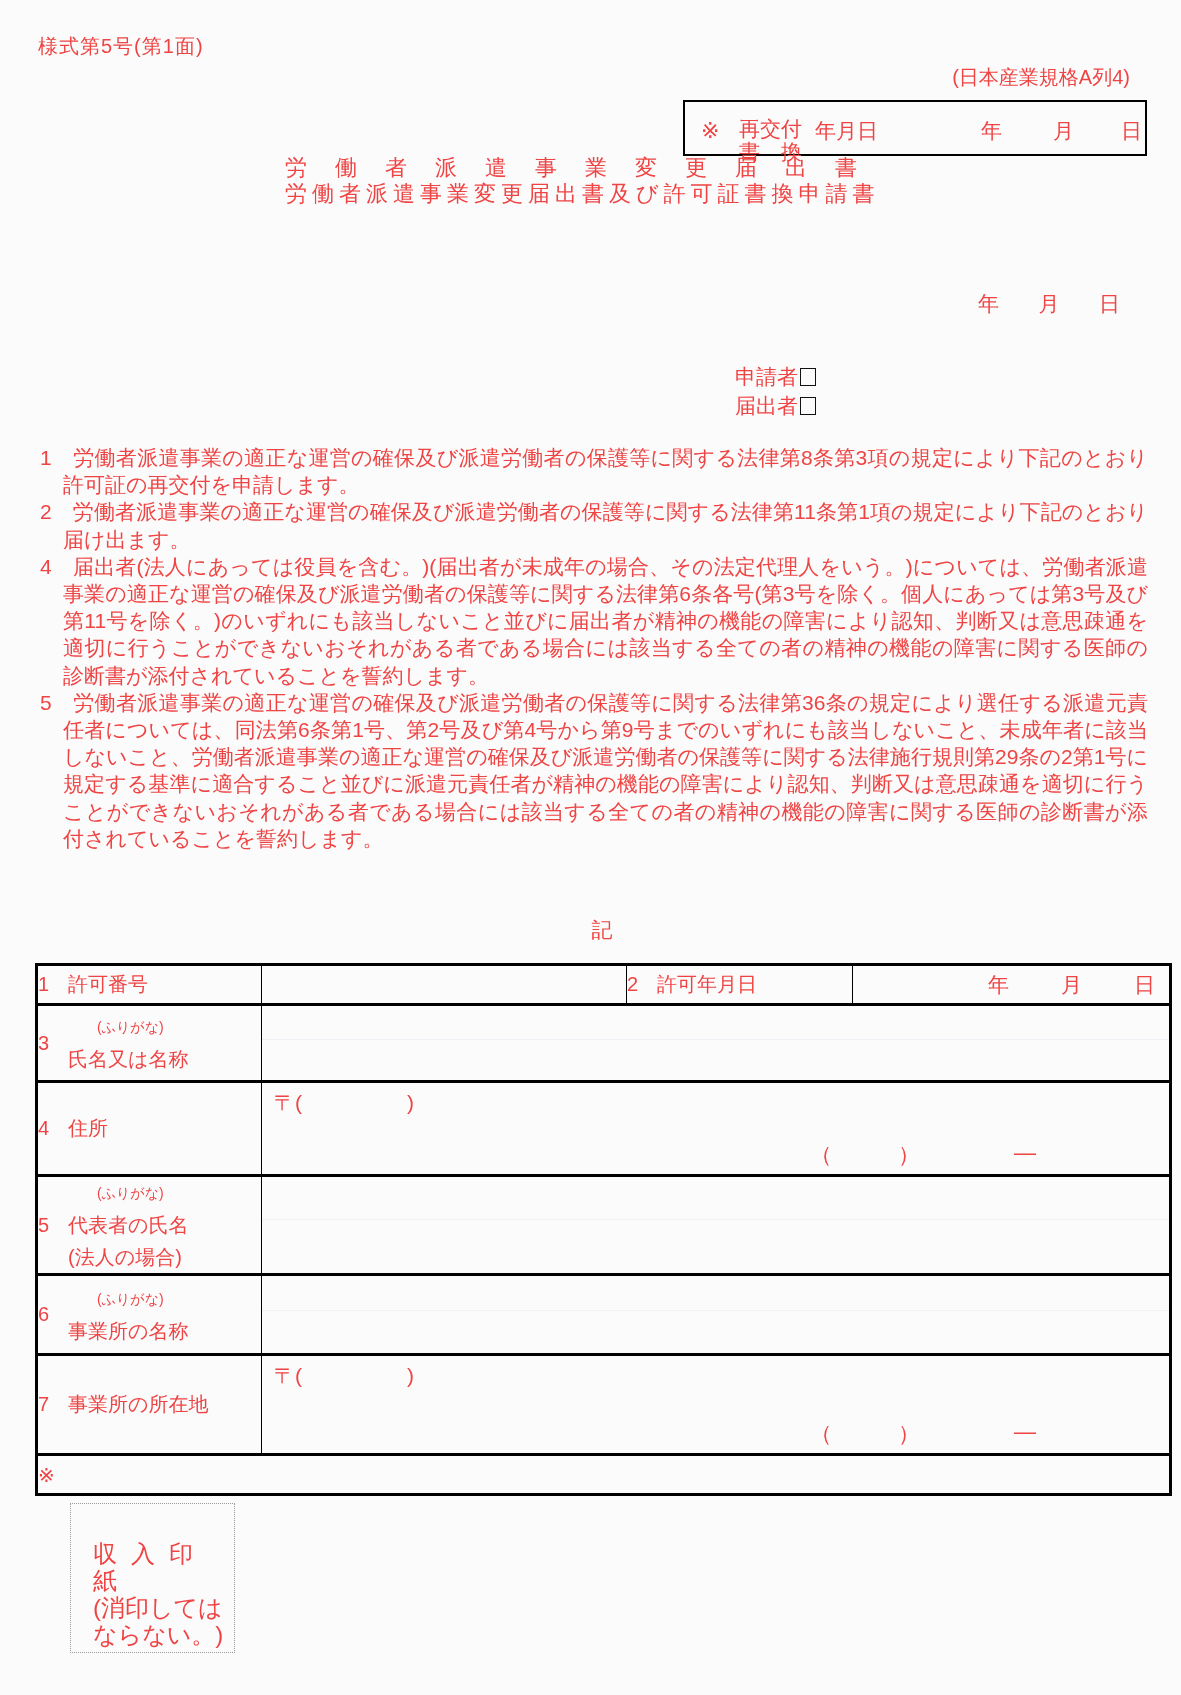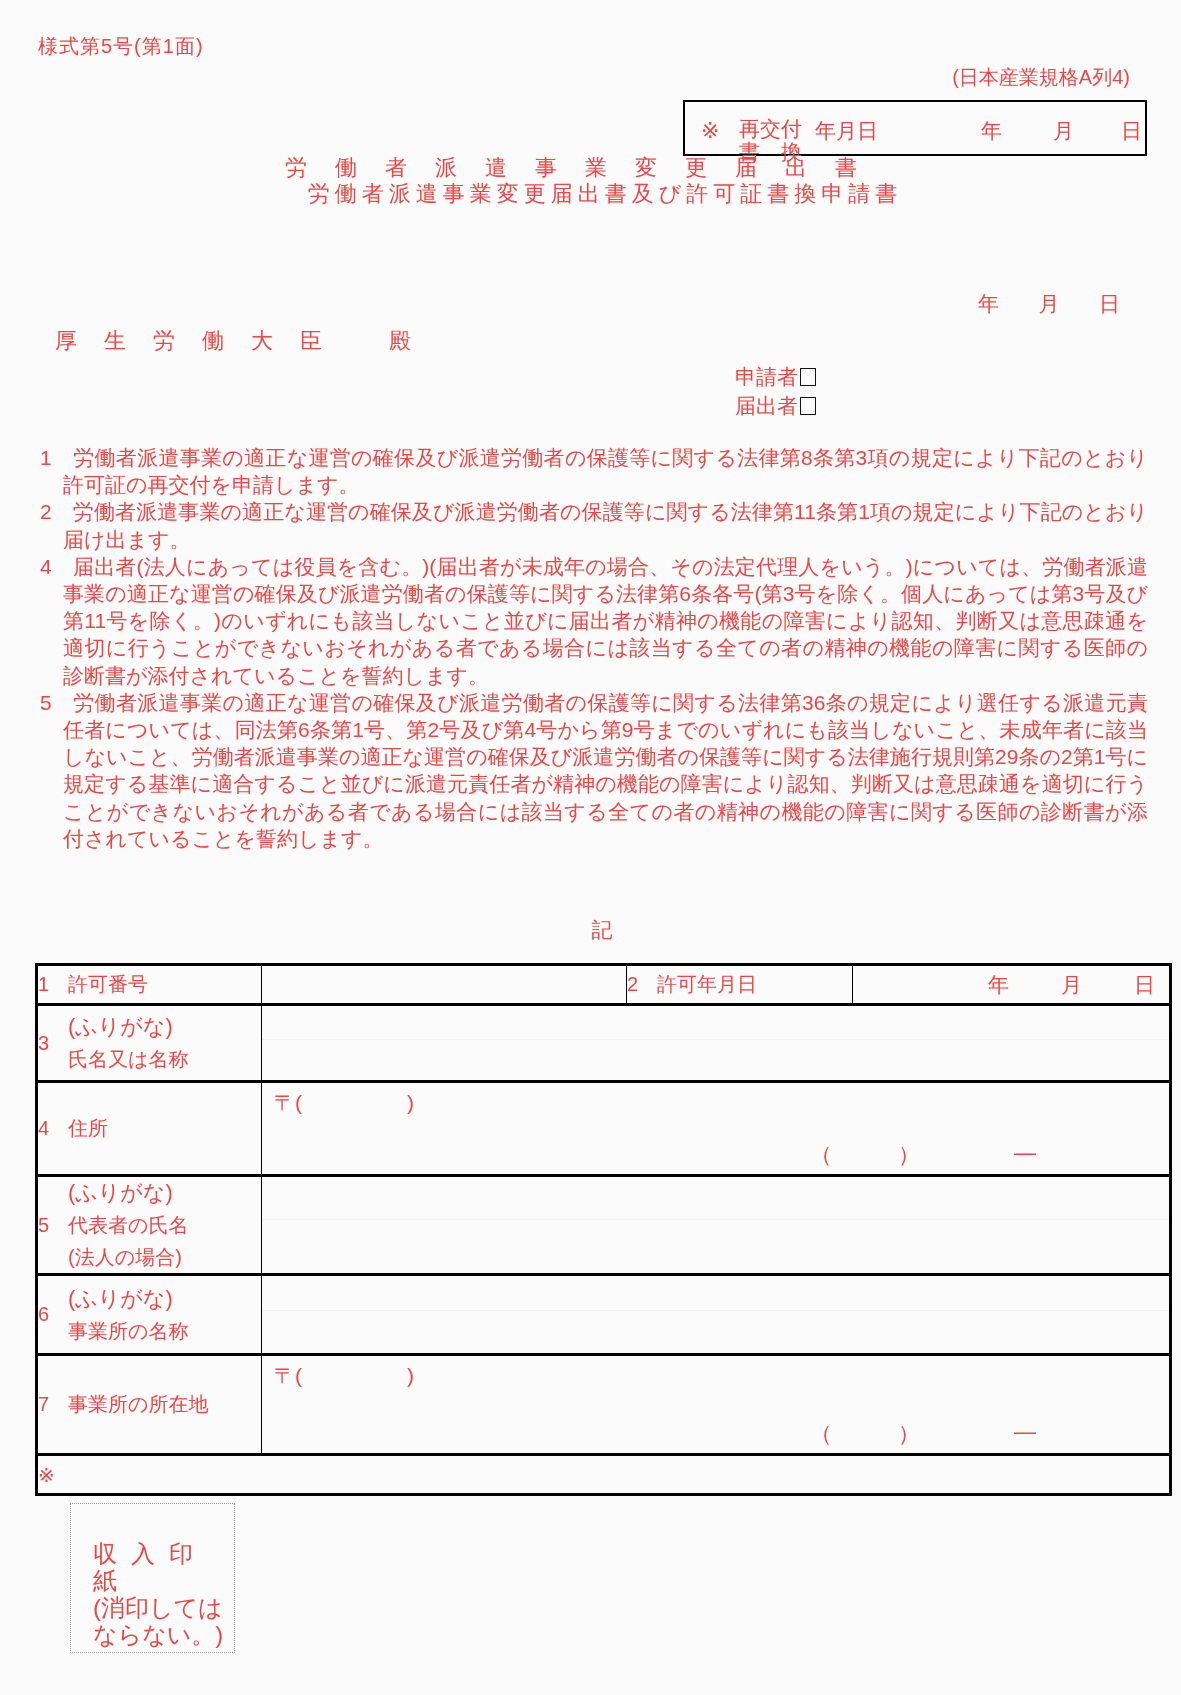--- a/index.html
+++ b/index.html
@@ -19,21 +19,21 @@
   .rb-ast { position:absolute; left:16px; top:16px; font-size:22px; }
   .rb-stack { position:absolute; left:54px; top:5px; width:68px; font-size:21px; line-height:23px;margin-top:10px; }
   .rb-stack span { display:block; }
   .rb-ymd { position:absolute; left:130px; top:15px; font-size:21px; }
   .rb-y { position:absolute; top:15px; font-size:21px; }
 
   
   .titles { left:285px; top:155px; width:640px; font-size:22px; line-height:26px; white-space:nowrap; }
   .t1 { letter-spacing:45px; }
   .t2 { letter-spacing:28px; }
-  .t3 { letter-spacing:5px;text-align:center; }
+  .t3 { letter-spacing:5px; }
 
   .date-line { left:978px; top:290px; width:142px; display:flex; justify-content:space-between; font-size:21px; }
   .minister { left:55px; top:326px; font-size:22px; letter-spacing:27px; white-space:nowrap; }
   .minister .dono { margin-left:40px; }
 
   .signers { left:735px; top:362px; font-size:21px; line-height:29px; }
   .signer { display:flex; align-items:center; }
   .chk { display:inline-block; width:16px; height:18px; border:1px solid #111; margin-left:2px; background:#fbfbfb; }
 
   .body-block { left:40px; top:444px; width:1108px; font-size:21px; line-height:27.2px; text-align:justify; }
@@ -44,21 +44,21 @@
   
   table.grid { position:absolute; left:35px; top:963px; width:1134px; border-collapse:collapse; table-layout:fixed; }
   table.grid td { border:0; vertical-align:middle; font-size:20px; position:relative; padding:0; }
   table.grid { border:3px solid #000; }
   table.grid tr { border-bottom:3px solid #000; }
   td.vline { border-left:1.5px solid #000 !important; }
   .labelcell { padding-left:8px; }
   .lc { display:flex; align-items:center; height:100%; }
   .lc .num { width:30px; flex:0 0 30px; font-size:20px; }
   .lc .lines { line-height:36px; }
-  .lc .lines .sm { font-size:22px; line-height:32px; display:block; }
+  .lc .lines .sm { font-size:14px; line-height:32px; display:block;margin-left:29px; }
   .lc .lines .lg { font-size:20px; line-height:32px; display:block; }
   .datecell { }
   .datecell .dts { display:flex; justify-content:flex-end; gap:52px; padding-right:14px; font-size:21px; }
   .fill { background:transparent; }
   .furidiv::after { content:""; position:absolute; left:0; right:0; top:44%; border-top:1px solid #eef2f6; }
   .postal { position:absolute; left:12px; top:6px; font-size:21px; }
   .phone-row { position:absolute; left:0; right:0; bottom:8px; height:26px; font-size:22px; }
   .phone-paren { position:absolute; left:548px; }
   .phone-dash { position:absolute; left:752px; }
   .astcell { padding-left:8px; font-size:22px; vertical-align:top; padding-top:4px; }
@@ -94,23 +94,20 @@
     <div class="t2">労働者派遣事業変更届出書</div>
     <div class="t3">労働者派遣事業変更届出書及び許可証書換申請書</div>
   </div>
 
   <div class="abs date-line">
     <span>年</span>
     <span>月</span>
     <span>日</span>
   </div>
 
-  <div class="abs minister">
-    <span>厚生労働大臣</span><span class="dono">殿</span>
-  </div>
 
   <div class="abs signers">
     <div class="signer">
       <span>申請者</span>
       <span class="chk"></span>
     </div>
     <div class="signer">
       <span>届出者</span>
       <span class="chk"></span>
     </div>

